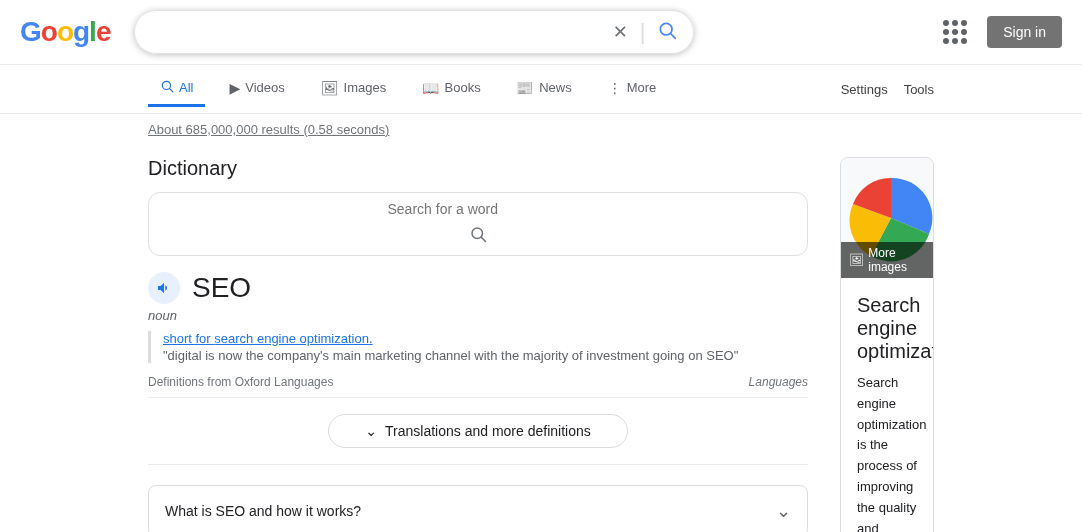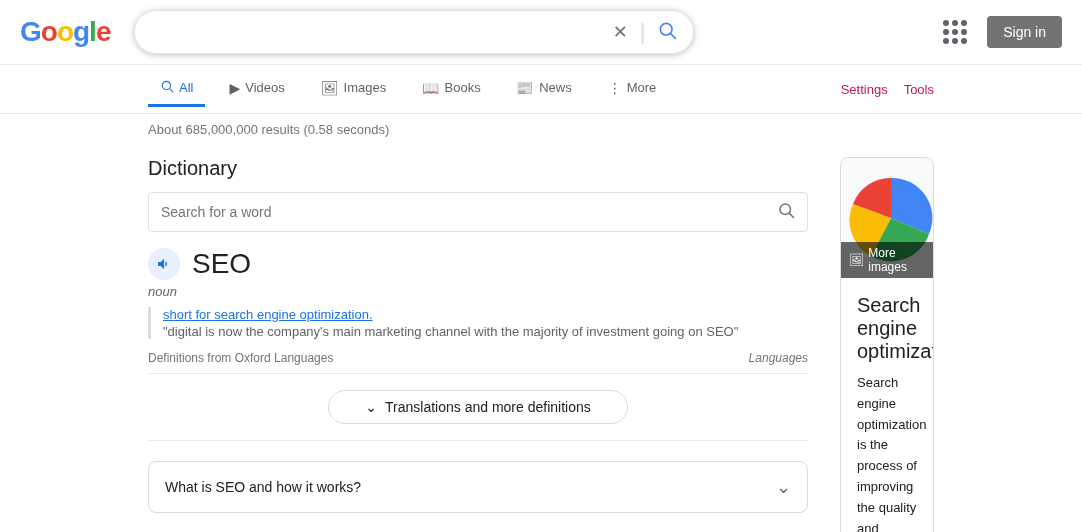--- a/index.html
+++ b/index.html
@@ -112,31 +112,32 @@
     }
     .nav-tab-icon {
       font-size: 14px;
     }
     .nav-settings {
       margin-left: auto;
       display: flex;
       gap: 16px;
     }
     .nav-settings a {
-      color: #be185d;
+      color: #404040;
       font-size: 13px;
       cursor: pointer;
       text-decoration: none;
     }
 
     
     .results-count {
       padding: 8px 148px;
       font-size: 13px;
       color: #70757a;
+      text-decoration: underline;
     }
 
     
     .main-layout {
       display: flex;
       padding: 0 148px;
       gap: 32px;
     }
 
     
@@ -152,24 +153,25 @@
     .section-title {
       font-size: 20px;
       font-weight: 400;
       color: #202124;
       margin-bottom: 12px;
     }
     .dict-search-box {
       display: flex;
       align-items: center;
       border: 1px solid #dfe1e5;
-      border-radius: 4px;
+      border-radius: 12px;
       padding: 8px 12px;
       margin-bottom: 16px;
       gap: 8px;
+      flex-direction: column;
     }
     .dict-search-input {
       flex: 1;
       border: none;
       outline: none;
       font-size: 14px;
       color: #5f6368;
     }
     .dict-search-icon {
       color: #70757a;

